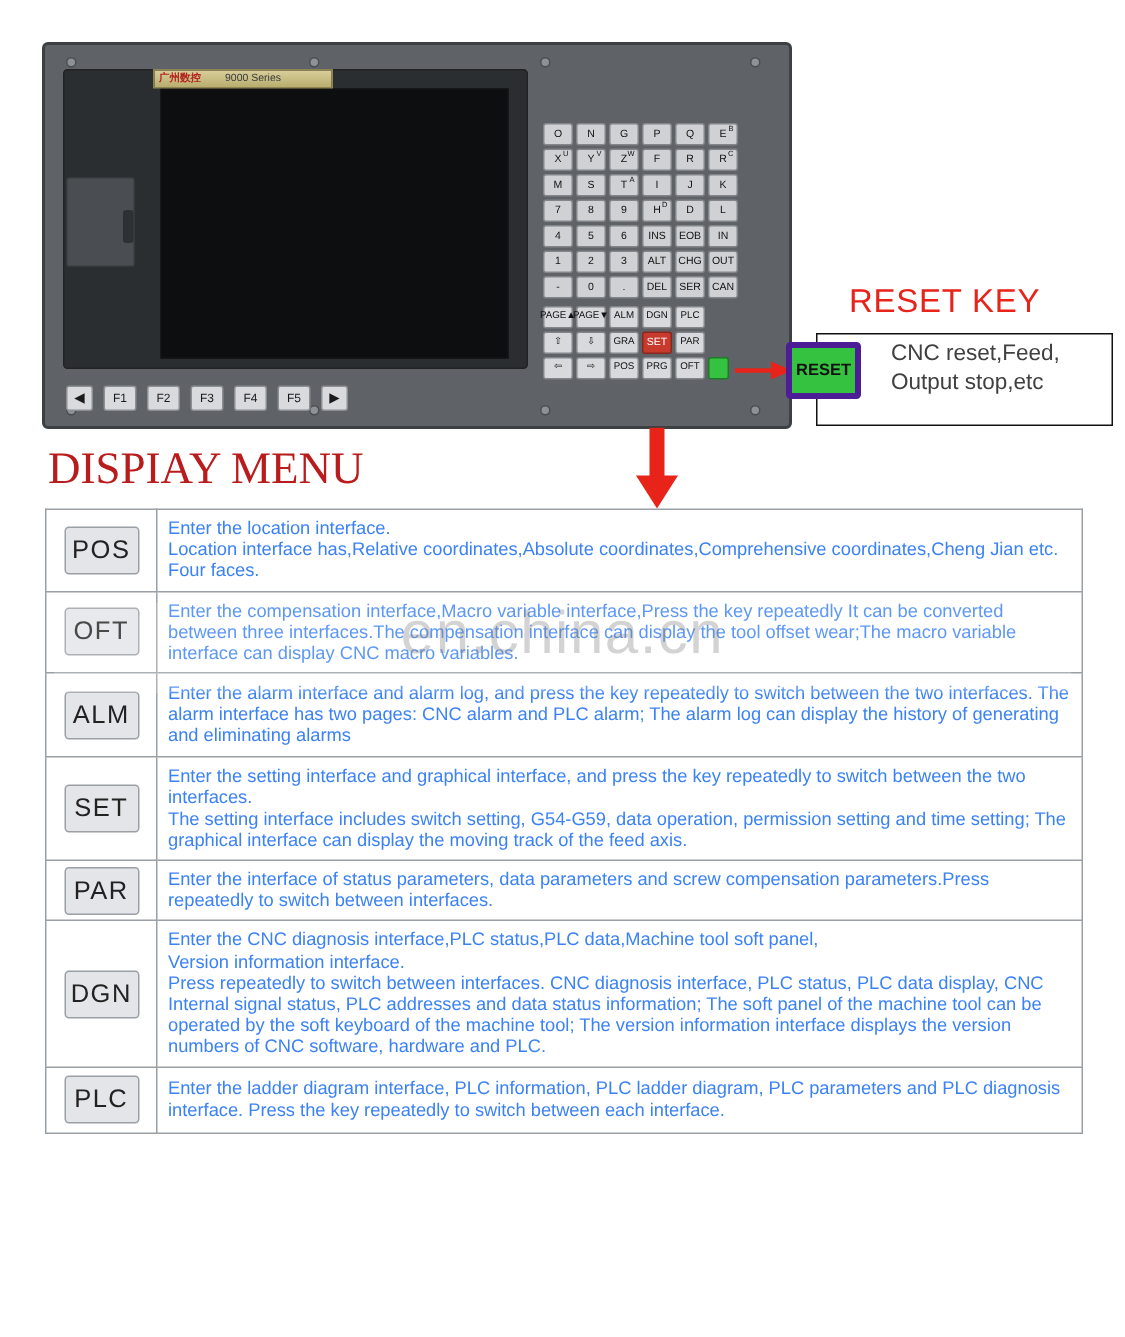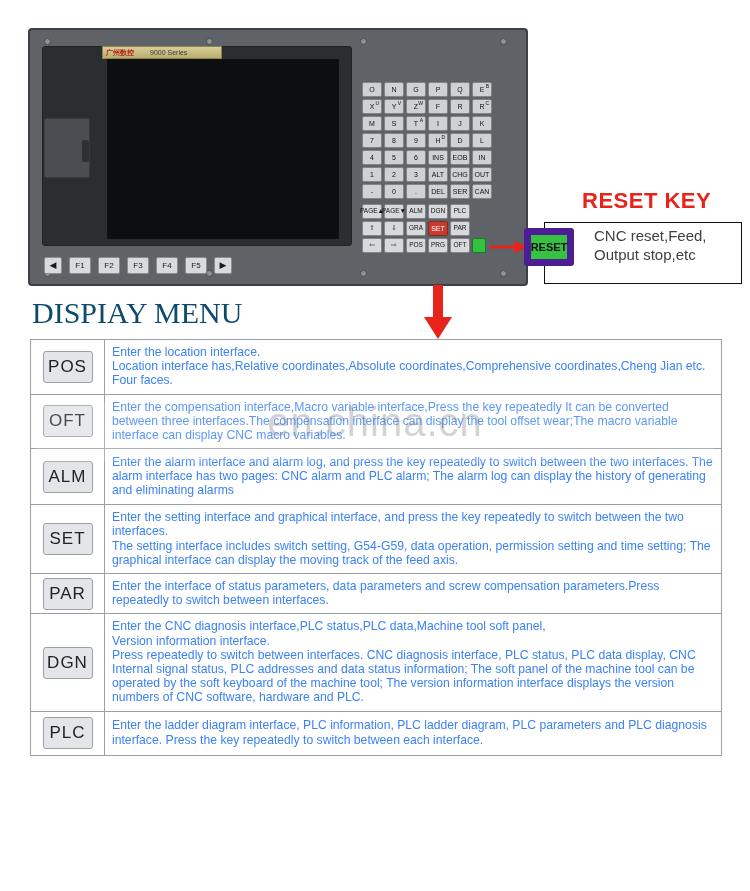--- a/index.html
+++ b/index.html
@@ -115,39 +115,39 @@
   }
   .key sup { font-size: 5px; position: absolute; right: 2px; top: 1px; }
   .key.green { background: #35c240; border-color: #1f7a27; }
   .key.redsel { background: #c63b2e; color: #fff; border-color: #8a281e; }
   .key.func { background: #d7d9dd; font-size: 6.5px; }
   .key.sp { width: 14px; }
 
   
   .reset-title {
     position: absolute;
-    left: 582px; top: 188px;
+    left: 566px; top: 188px;
     font-size: 22px;
-    font-weight: bold;
+    font-weight: normal;
     color: #e8231a;
     letter-spacing: 0.5px;
   }
   .reset-box {
     position: absolute;
     left: 544px; top: 222px;
     width: 198px; height: 62px;
     border: 1px solid #111;
     background: #fff;
   }
   .reset-key-btn {
     position: absolute;
     left: 524px; top: 228px;
     width: 50px; height: 38px;
     background: #35c240;
-    border: 7px solid #4c1d95;
+    border: 4px solid #4c1d95;
     border-radius: 3px;
     display: flex; align-items: center; justify-content: center;
     font-size: 11px;
     font-weight: bold;
     color: #111;
   }
   .reset-desc {
     position: absolute;
     left: 594px; top: 226px;
     width: 148px;
@@ -167,21 +167,21 @@
     left: 422px; top: 285px;
     width: 32px; height: 55px;
   }
 
   
   .menu-title {
     position: absolute;
     left: 32px; top: 296px;
     font-family: "Liberation Serif", serif;
     font-size: 30px;
-    color: #0c4a6e;
+    color: #b91c1c;
   }
 
   
   .menu-table {
     position: absolute;
     left: 30px; top: 339px;
     width: 692px;
     border: 1px solid #9aa0a6;
     border-collapse: collapse;
     background: #fff;

